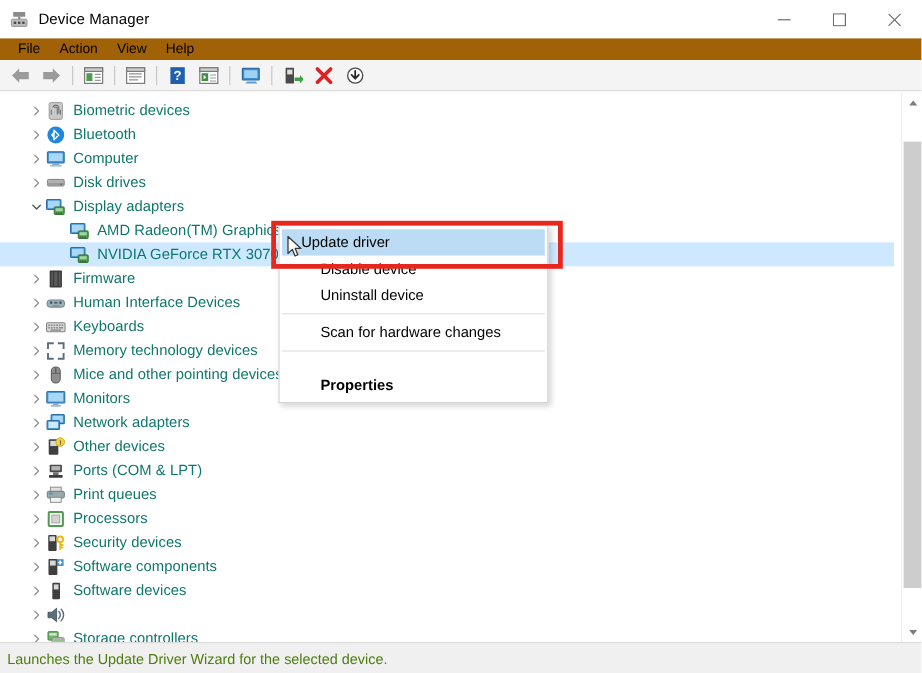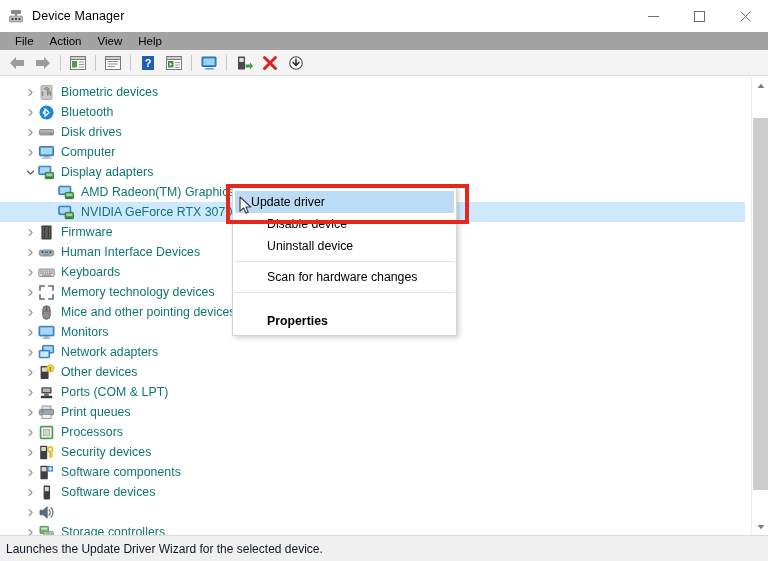--- a/index.html
+++ b/index.html
@@ -40,21 +40,21 @@
   .winbtn {
     width: 46px; height: 32px;
     display: flex; align-items: center; justify-content: center;
   }
   .winbtn svg { display: block; }
 
   
   .menubar {
     position: absolute; top: 32px; left: 0;
     width: 768px; height: 18px;
-    background: #a3a3a3;
+    background: #a16207;
     display: flex; align-items: center;
     padding-left: 8px; box-sizing: border-box;
   }
   .menuitem {
     font-size: 11.5px; color: #000000;
     padding: 1px 9px 1px 7px;
     white-space: nowrap;
   }
 
   
@@ -150,21 +150,21 @@
   .statusbar {
     position: absolute;
     left: 0; bottom: 0;
     width: 768px; height: 26px;
     background: #f0f0f0;
     border-top: 1px solid #dcdcdc;
     display: flex; align-items: center;
     box-sizing: border-box;
   }
   .status-text {
-    font-size: 12px; color: #0f172a;
+    font-size: 12px; color: #4d7c0f;
     margin-left: 6px;
   }
 
   
   .ctxmenu {
     position: absolute;
     left: 232px; top: 187px;
     width: 225px;
     background: #ffffff;
     border: 1px solid #d4d4d4;
@@ -368,39 +368,39 @@
             </svg></span>
           <span class="tlabel">Bluetooth</span>
         </div>
         <div class="trow">
           <span class="chev">
             <svg width="9" height="9" viewBox="0 0 9 9">
               <path d="M3 1.4 L6.1 4.5 L3 7.6" fill="none" stroke="#909090" stroke-width="1.1" stroke-linecap="round" stroke-linejoin="round"></path>
             </svg>
           </span>
           <span class="ticon"><svg width="17" height="17" viewBox="0 0 17 17">
-              <rect x="1.5" y="5.5" width="14" height="5.5" rx="1.1" fill="#b2b2b2" stroke="#7d7d7d" stroke-width="0.8"></rect>
-              <rect x="1.5" y="8.5" width="14" height="2.5" fill="#9a9a9a"></rect>
-              <circle cx="13" cy="9.7" r="0.7" fill="#5c5c5c"></circle>
-            </svg></span>
-          <span class="tlabel">Disk drives</span>
-        </div>
-        <div class="trow">
-          <span class="chev">
-            <svg width="9" height="9" viewBox="0 0 9 9">
-              <path d="M3 1.4 L6.1 4.5 L3 7.6" fill="none" stroke="#909090" stroke-width="1.1" stroke-linecap="round" stroke-linejoin="round"></path>
-            </svg>
-          </span>
-          <span class="ticon"><svg width="17" height="17" viewBox="0 0 17 17">
               <rect x="1.5" y="2.5" width="14" height="9.3" rx="0.8" fill="#3f90d4" stroke="#2c6fa8" stroke-width="0.9"></rect>
               <rect x="2.8" y="3.7" width="11.4" height="6.6" fill="#a8d8f5"></rect>
               <rect x="5.6" y="12" width="5.8" height="1.5" fill="#8aa9bd"></rect>
               <rect x="3.6" y="13.4" width="9.8" height="1.4" rx="0.5" fill="#9fbccf"></rect>
             </svg></span>
           <span class="tlabel">Computer</span>
+        </div>
+        <div class="trow">
+          <span class="chev">
+            <svg width="9" height="9" viewBox="0 0 9 9">
+              <path d="M3 1.4 L6.1 4.5 L3 7.6" fill="none" stroke="#909090" stroke-width="1.1" stroke-linecap="round" stroke-linejoin="round"></path>
+            </svg>
+          </span>
+          <span class="ticon"><svg width="17" height="17" viewBox="0 0 17 17">
+              <rect x="1.5" y="5.5" width="14" height="5.5" rx="1.1" fill="#b2b2b2" stroke="#7d7d7d" stroke-width="0.8"></rect>
+              <rect x="1.5" y="8.5" width="14" height="2.5" fill="#9a9a9a"></rect>
+              <circle cx="13" cy="9.7" r="0.7" fill="#5c5c5c"></circle>
+            </svg></span>
+          <span class="tlabel">Disk drives</span>
         </div>
         <div class="trow">
           <span class="chev">
             <svg width="9" height="9" viewBox="0 0 9 9">
               <path d="M1.4 3 L4.5 6.1 L7.6 3" fill="none" stroke="#555" stroke-width="1.15" stroke-linecap="round" stroke-linejoin="round"></path>
             </svg>
           </span>
           <span class="ticon"><svg width="17" height="17" viewBox="0 0 17 17">
               <rect x="0.8" y="2.2" width="12" height="8.4" rx="0.8" fill="#4a9ad8" stroke="#2c6fa8" stroke-width="0.9"></rect>
               <rect x="2" y="3.3" width="9.6" height="6" fill="#a8d8f5"></rect>

